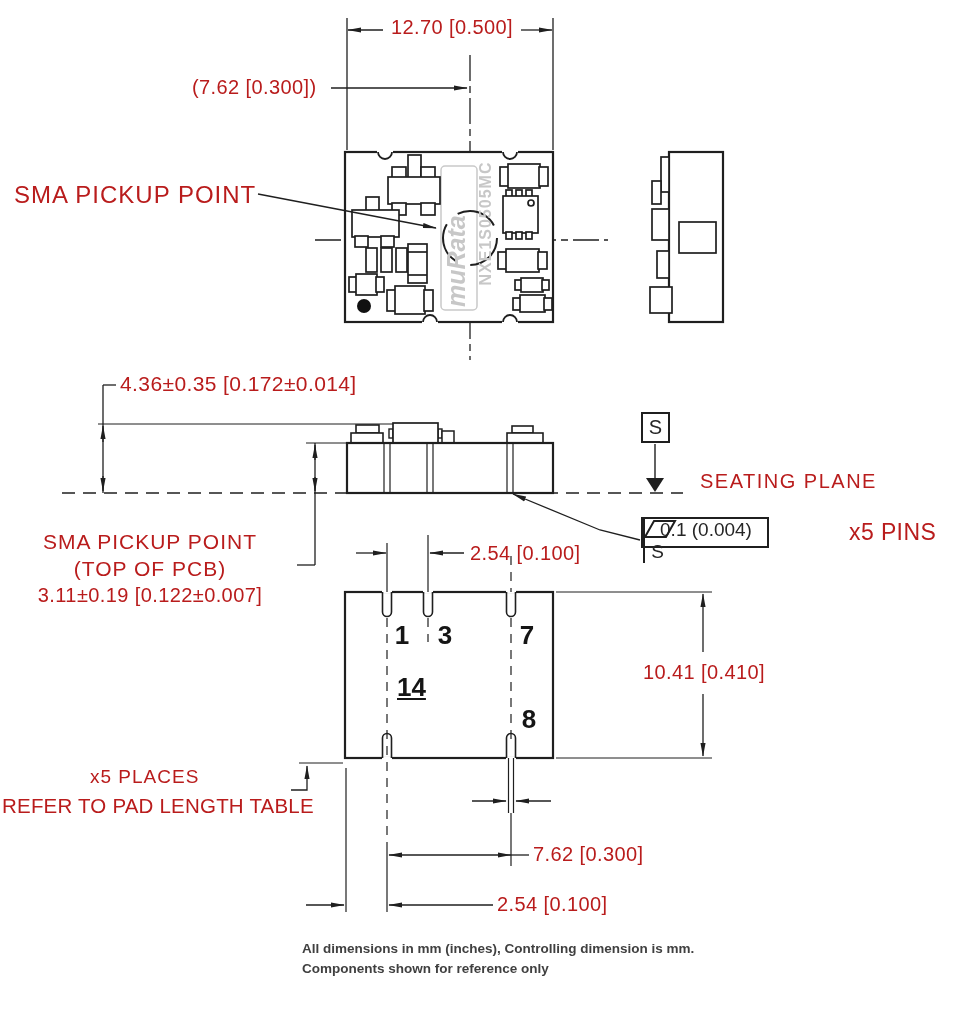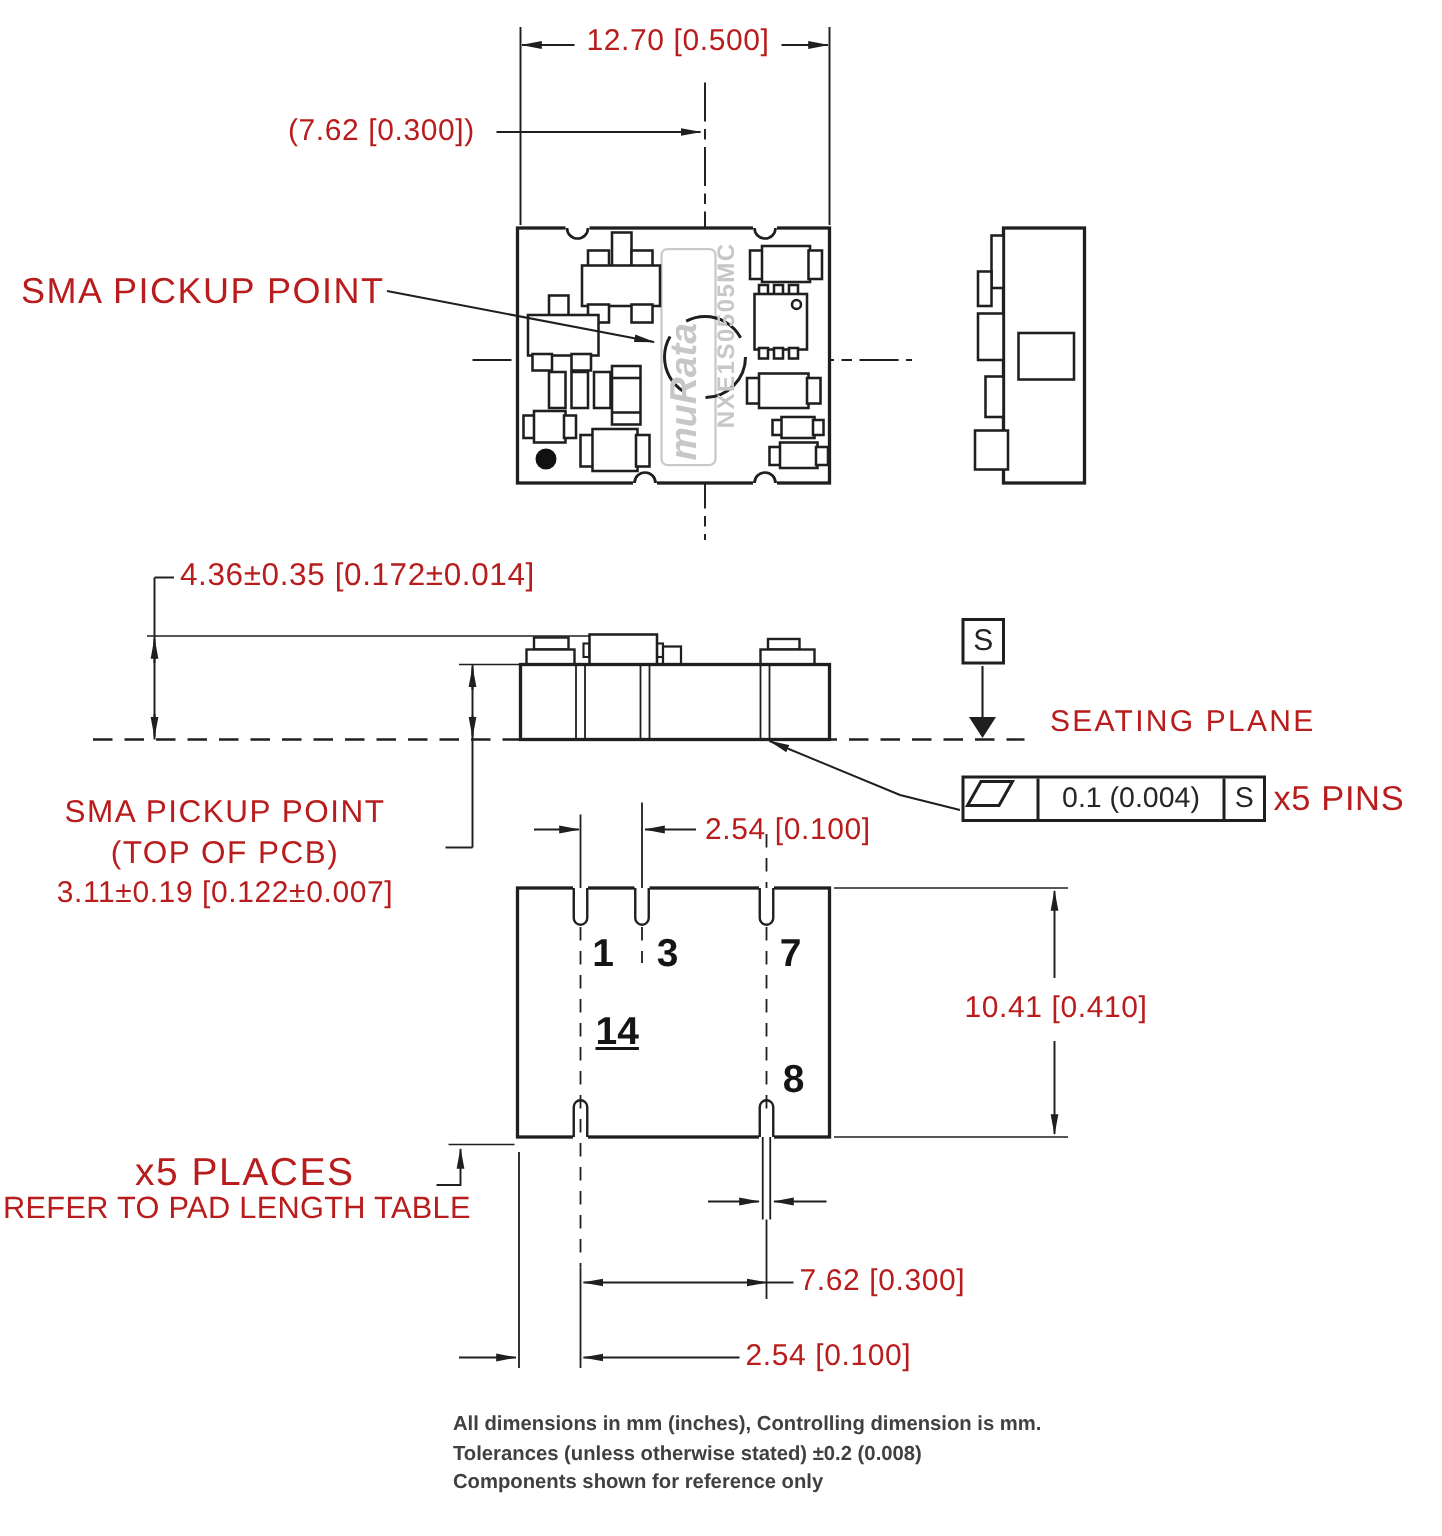--- a/index.html
+++ b/index.html
@@ -218,21 +218,21 @@
 <div class="lbl dim rgt" style="left:192px;top:76px;width:132px;">(7.62 [0.300])</div>
 <div class="lbl cap" style="left:14px;top:181px;font-size:24px;">SMA PICKUP POINT</div>
 
 <div class="wm" style="left:413px;top:246px;width:90px;height:32px;transform:rotate(-90deg);font-size:25px;font-weight:bold;font-style:italic;">muRata</div>
 <div class="wm" style="left:434px;top:223px;width:105px;height:20px;transform:rotate(-90deg);font-size:16px;font-weight:bold;letter-spacing:1px;">NXE1S0505MC</div>
 
 <div class="lbl dim" style="left:120px;top:372px;font-size:21px;">4.36±0.35 [0.172±0.014]</div>
 <div class="box" style="left:641px;top:412px;width:29px;height:31px;font-size:20px;">S</div>
 <div class="lbl cap" style="left:700px;top:470px;font-size:20px;letter-spacing:1.5px;">SEATING PLANE</div>
 
-<div class="fcf" style="left:641px;top:517px;">
+<div class="fcf" style="left:641px;top:517px;flex-direction:column;">
   <div class="cell" style="width:48px;">
     <svg width="34" height="20" viewBox="0 0 34 20">
       <polygon points="2,18 11,2 32,2 23,18" fill="none" stroke="#1f1f1f" stroke-width="2"></polygon>
     </svg>
   </div>
   <div class="cell" style="width:124px;font-size:19px;">0.1 (0.004)</div>
   <div class="cell" style="width:27px;font-size:19px;">S</div>
 </div>
 <div class="lbl" style="left:849px;top:519px;font-size:23px;">x5 PINS</div>
 
@@ -242,24 +242,23 @@
   <div class="lbl dim" style="position:static;line-height:27px;">3.11±0.19 [0.122±0.007]</div>
 </div>
 
 <div class="lbl dim" style="left:470px;top:542px;">2.54 [0.100]</div>
 <div class="lbl pin" style="left:392px;top:620px;width:20px;">1</div>
 <div class="lbl pin" style="left:435px;top:620px;width:20px;">3</div>
 <div class="lbl pin" style="left:517px;top:620px;width:20px;">7</div>
 <div class="lbl pin" style="left:397px;top:672px;width:28px;text-decoration:underline;">14</div>
 <div class="lbl pin" style="left:519px;top:704px;width:20px;">8</div>
 <div class="lbl dim ctr" style="left:638px;top:661px;width:132px;background:#fff;">10.41 [0.410]</div>
-<div class="lbl cap rgt" style="left:90px;top:766px;width:172px;font-size:26px;">x5 PLACES</div>
+<div class="lbl cap rgt" style="left:90px;top:766px;width:172px;font-size:19px;">x5 PLACES</div>
 <div class="lbl cap" style="left:2px;top:794px;font-size:20.5px;letter-spacing:0.2px;">REFER TO PAD LENGTH TABLE</div>
 <div class="lbl dim" style="left:533px;top:843px;">7.62 [0.300]</div>
 <div class="lbl dim" style="left:497px;top:893px;">2.54 [0.100]</div>
 
 <div class="notes" style="left:302px;top:939px;">
   <div>All dimensions in mm (inches), Controlling dimension is mm.</div>
-  <div>Tolerances (unless otherwise stated) ±0.2 (0.008)</div>
   <div>Components shown for reference only</div>
 </div>
 
 </div>
 
 </body></html>

